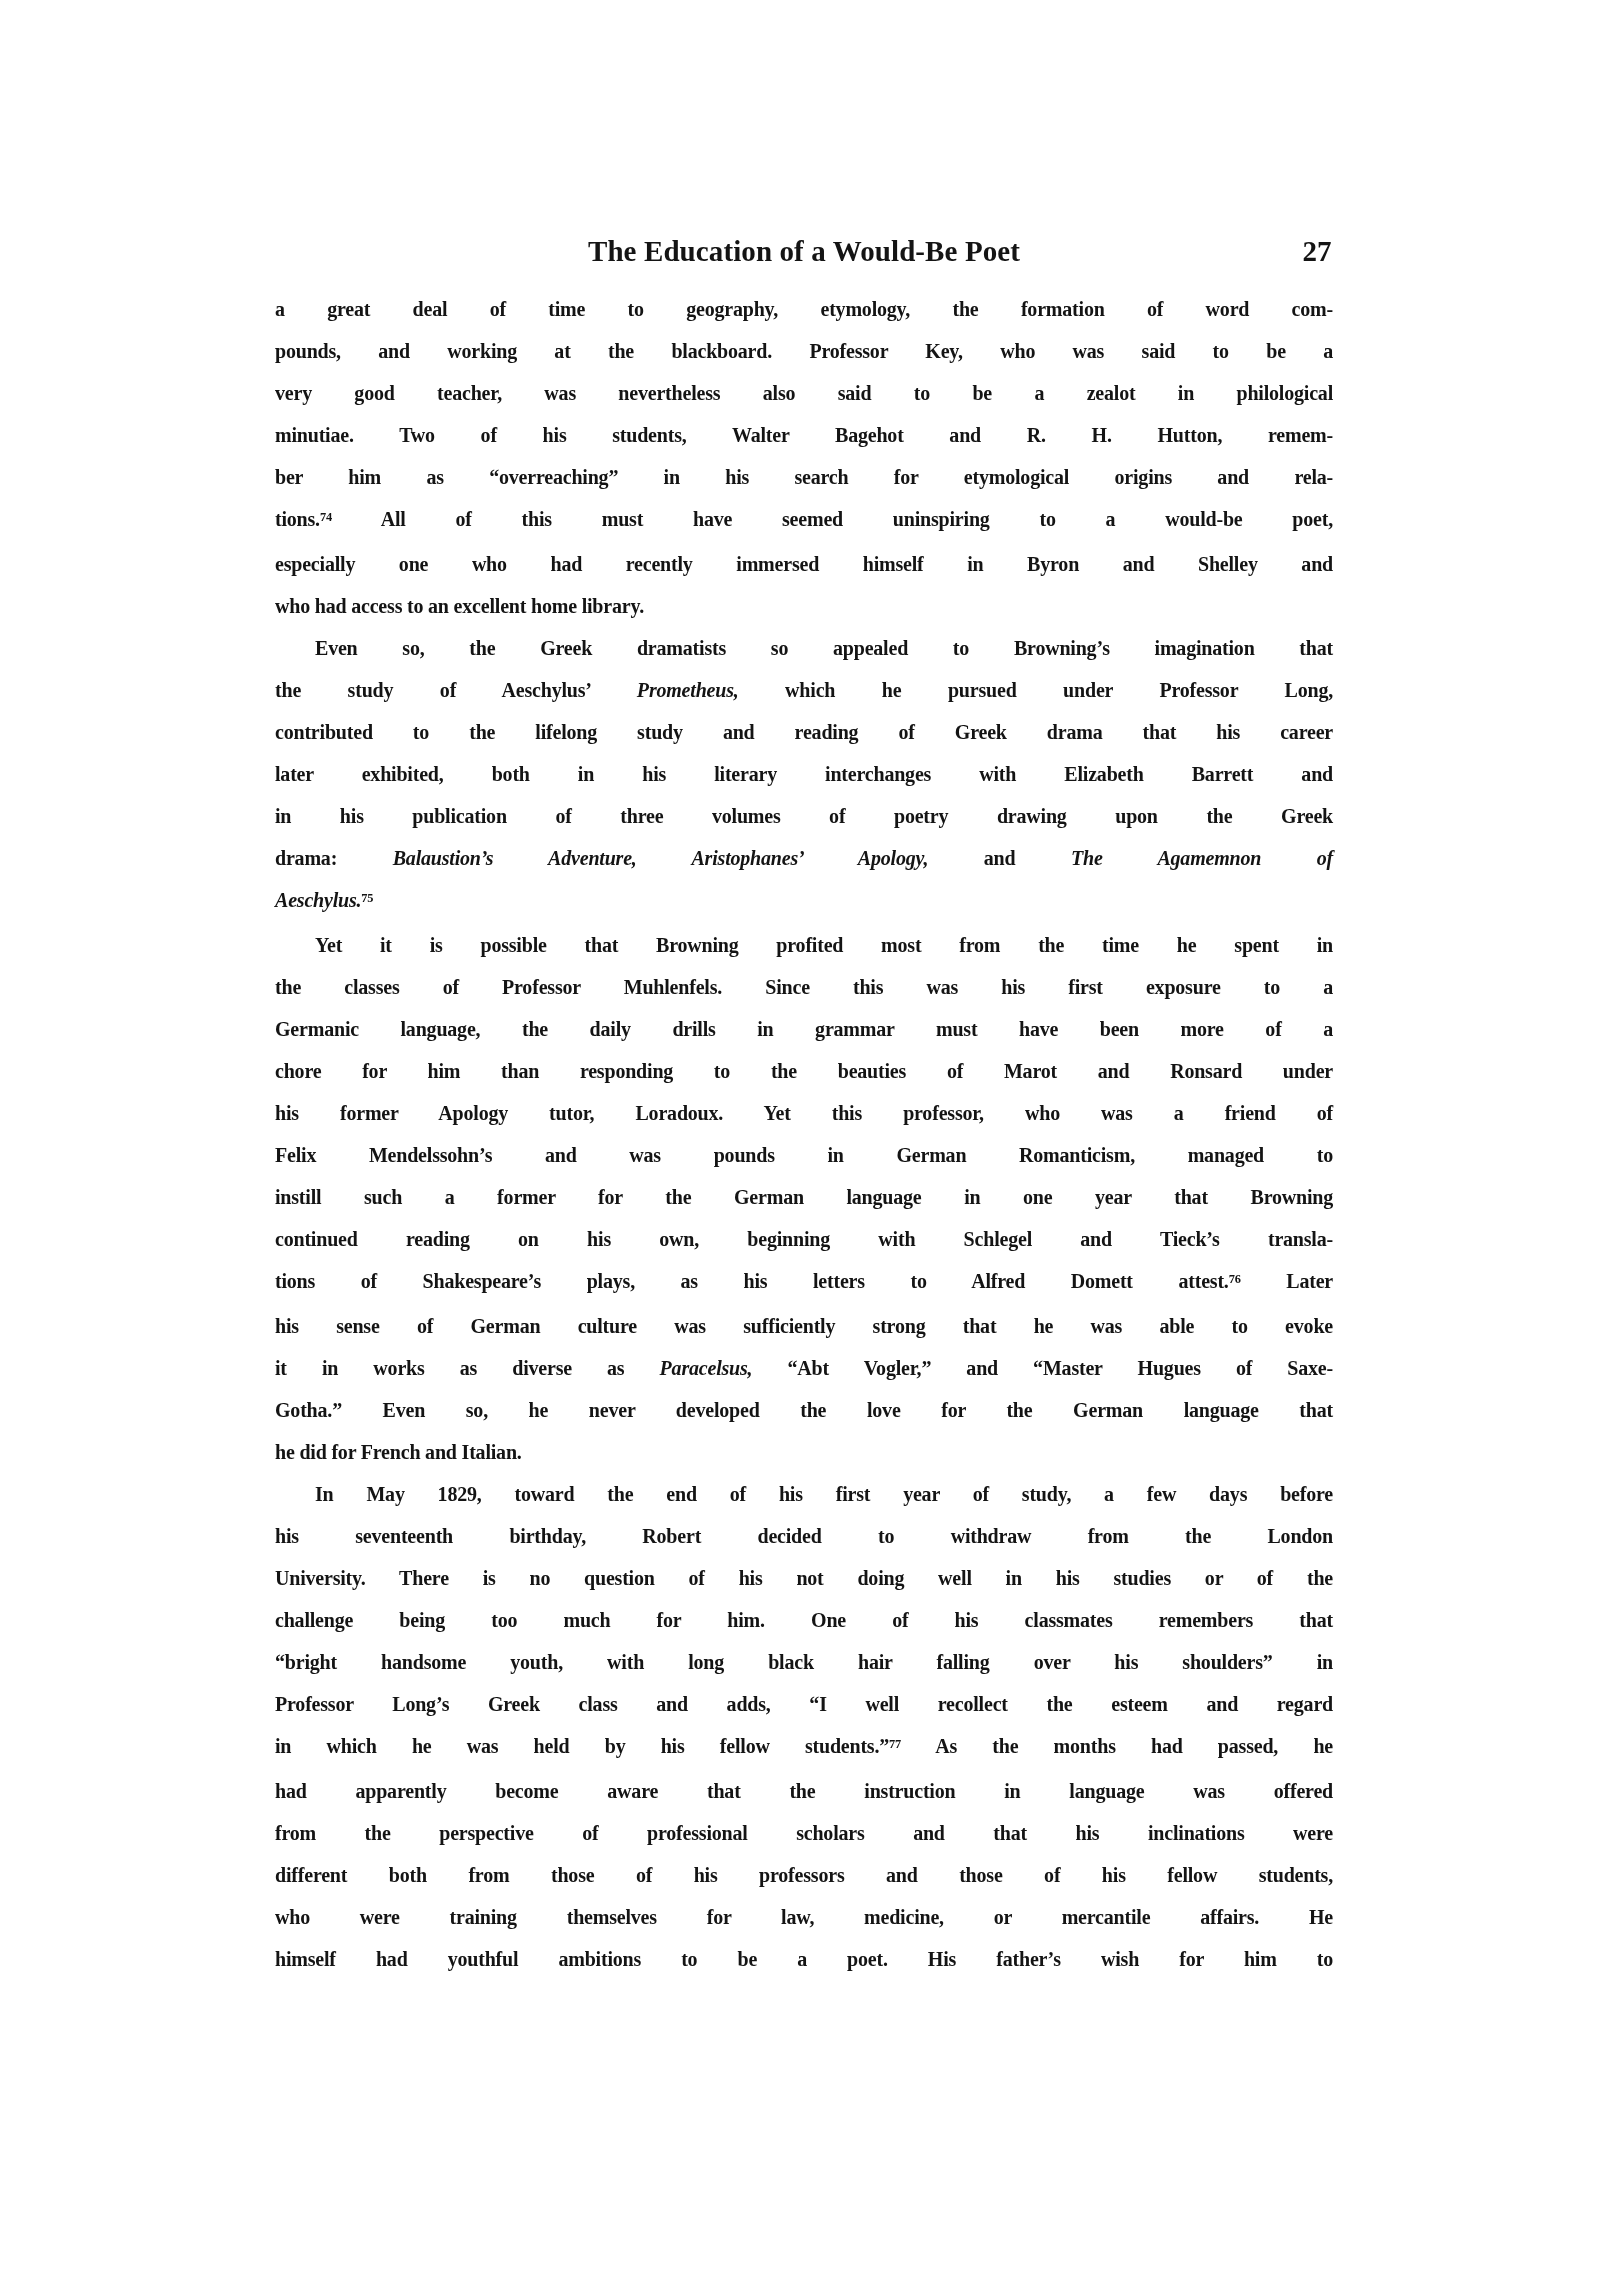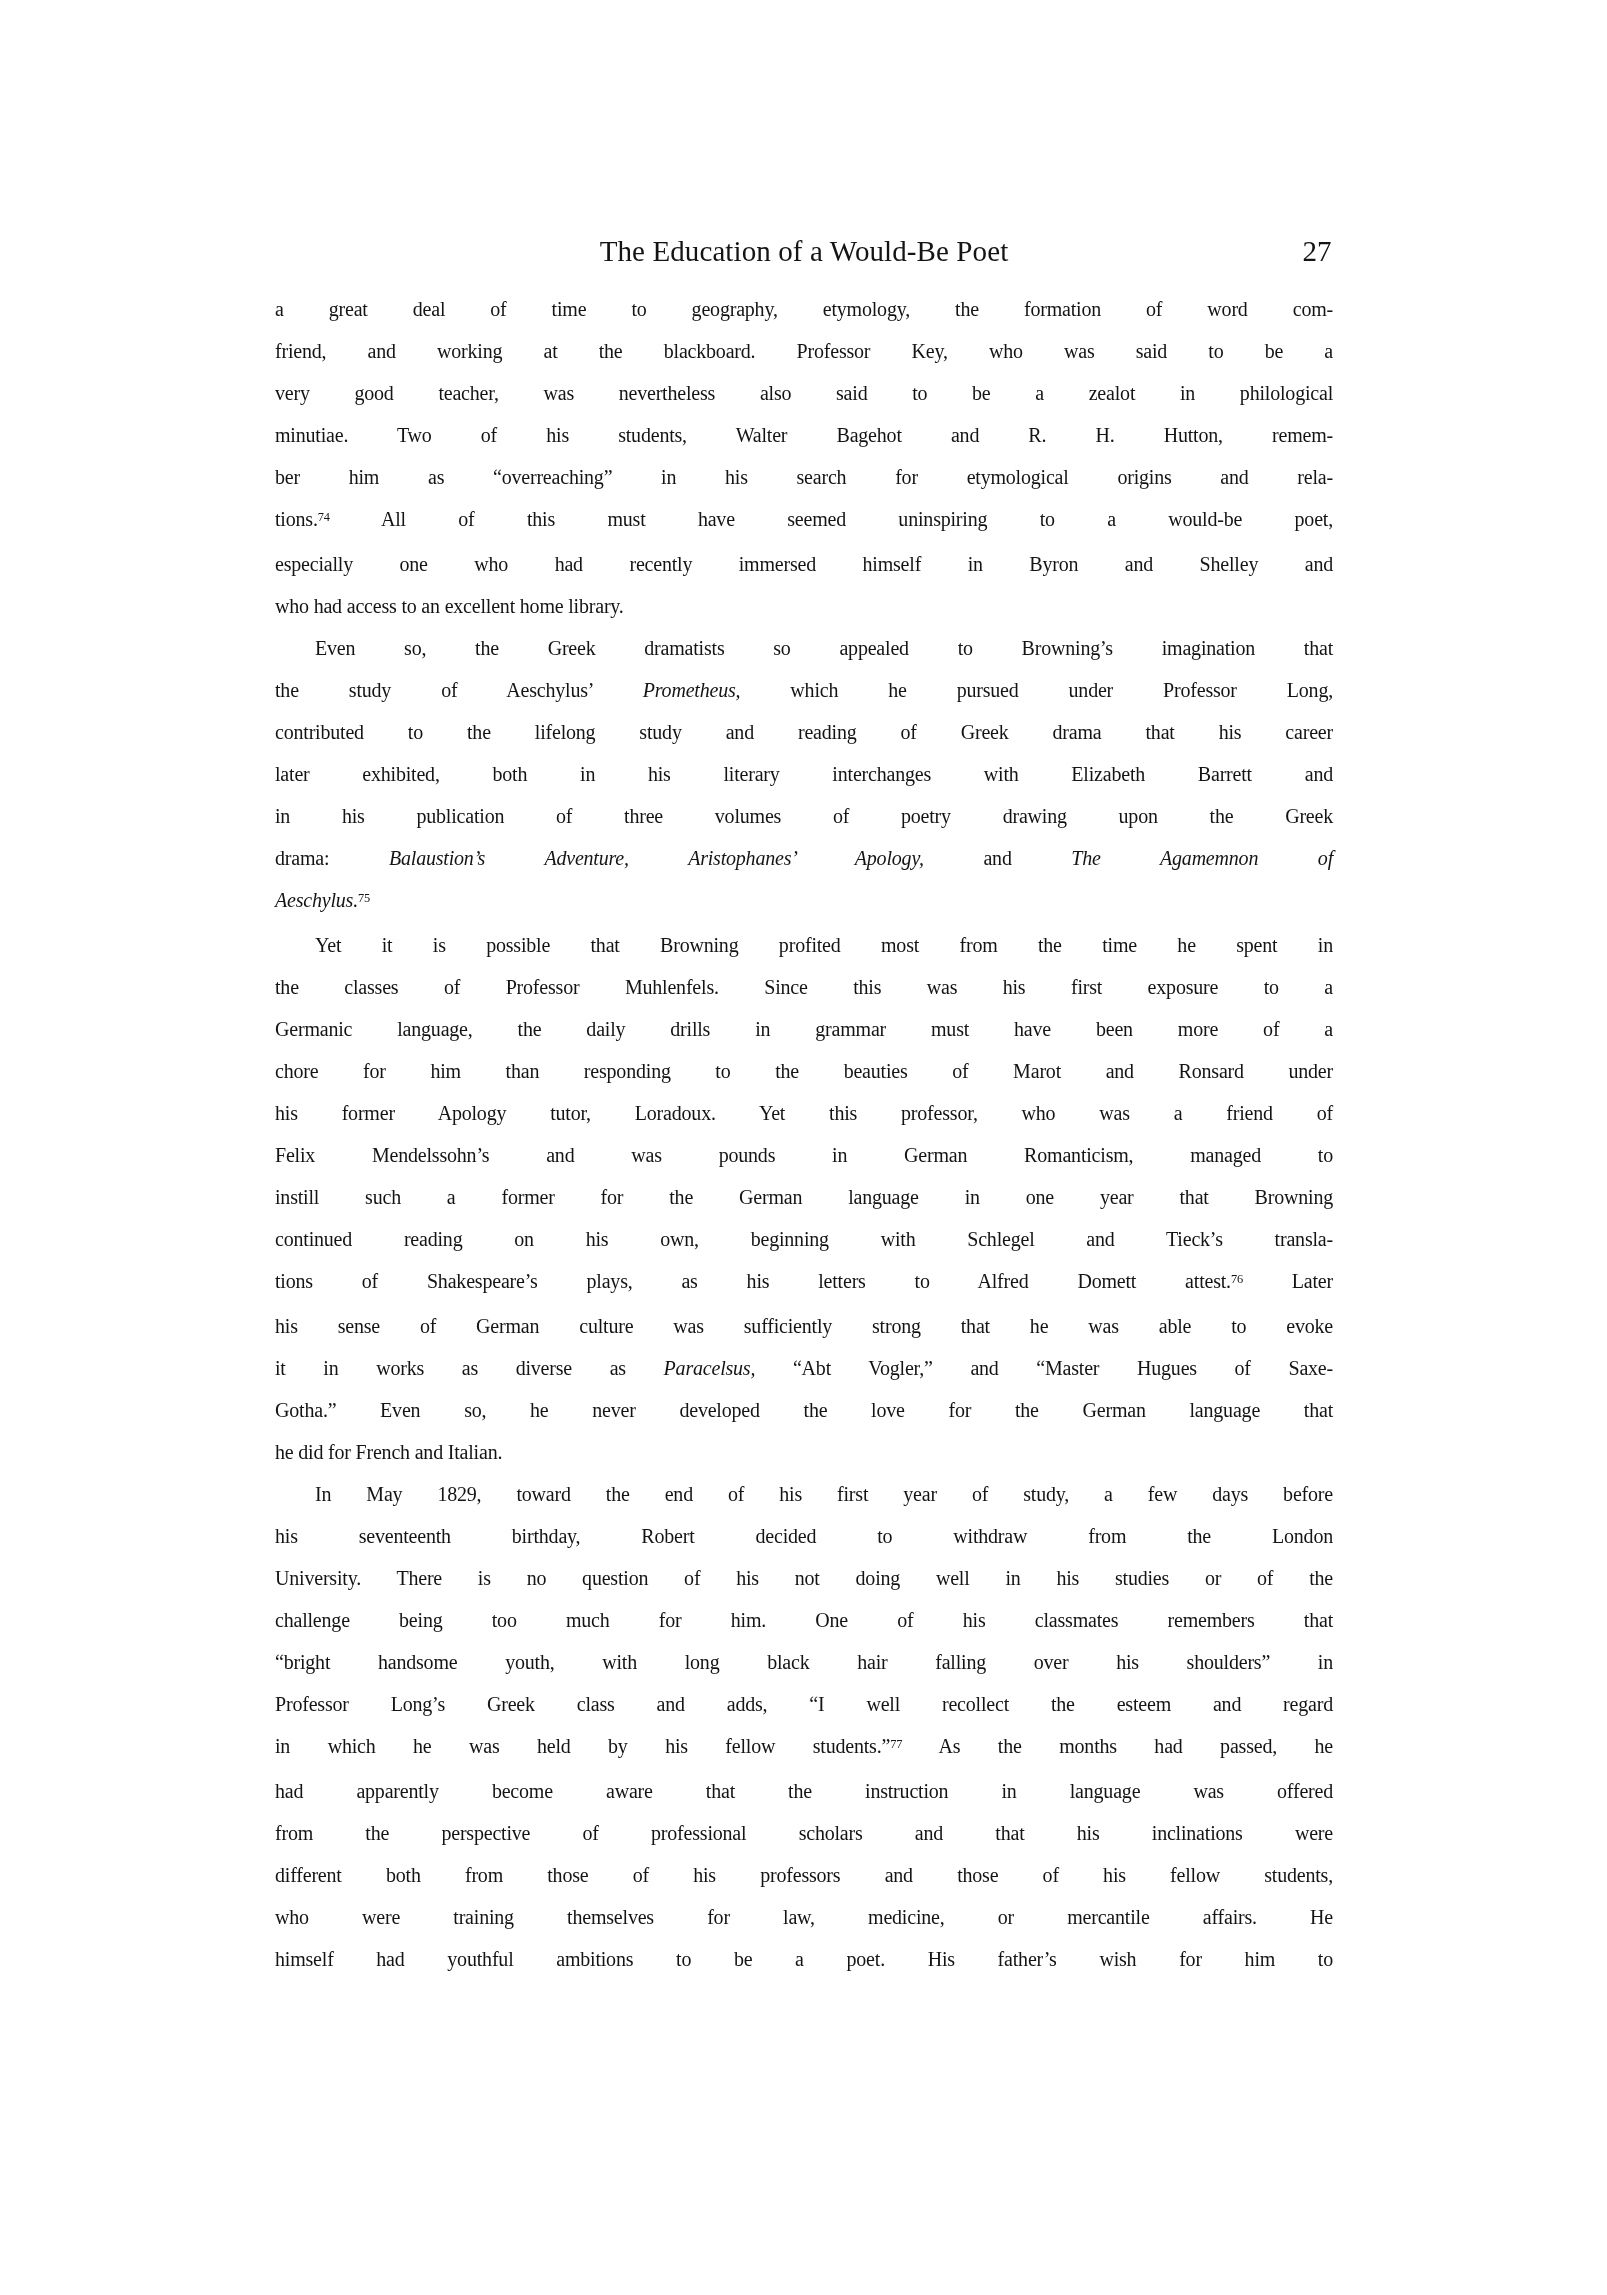--- a/index.html
+++ b/index.html
@@ -3,21 +3,21 @@
 <meta charset="utf-8">
 <style>
   html, body { margin: 0; padding: 0; }
   body {
     width: 1607px; height: 2295px;
     background: #ffffff;
     position: relative;
     font-family: "Liberation Serif", "DejaVu Serif", serif;
     color: #141414;
   }
-  .page { position: absolute; inset: 0; }
+  .page { position: absolute; inset: 0; font-weight: bold; }
   .header {
     position: absolute;
     left: 275px; top: 234px;
     width: 1058px; height: 37px;
   }
   .running-title {
     text-align: center;
     font-size: 29px;
     line-height: 35px;
     letter-spacing: 0.1px;
@@ -54,21 +54,21 @@
 </head>
 <body>
 
 <div class="page">
   <div class="header">
     <div class="running-title">The Education of a Would-Be Poet</div>
     <div class="page-number">27</div>
   </div>
   <div class="body-text">
       <div class="line"><span>a great deal of time to geography, etymology, the formation of word com-</span></div>
-      <div class="line"><span>friend, and working at the blackboard. Professor Key, who was said to be a</span></div>
+      <div class="line"><span>pounds, and working at the blackboard. Professor Key, who was said to be a</span></div>
       <div class="line"><span>very good teacher, was nevertheless also said to be a zealot in philological</span></div>
       <div class="line"><span>minutiae. Two of his students, Walter Bagehot and R. H. Hutton, remem-</span></div>
       <div class="line"><span>ber him as “overreaching” in his search for etymological origins and rela-</span></div>
       <div class="line"><span>tions.</span><span class="sup">74</span><span> All of this must have seemed uninspiring to a would-be poet,</span></div>
       <div class="line"><span>especially one who had recently immersed himself in Byron and Shelley and</span></div>
       <div class="line flush-last"><span>who had access to an excellent home library.</span></div>
       <div class="line indent"><span>Even so, the Greek dramatists so appealed to Browning’s imagination that</span></div>
       <div class="line"><span>the study of Aeschylus’ </span><span class="italic">Prometheus,</span><span> which he pursued under Professor Long,</span></div>
       <div class="line"><span>contributed to the lifelong study and reading of Greek drama that his career</span></div>
       <div class="line"><span>later exhibited, both in his literary interchanges with Elizabeth Barrett and</span></div>

